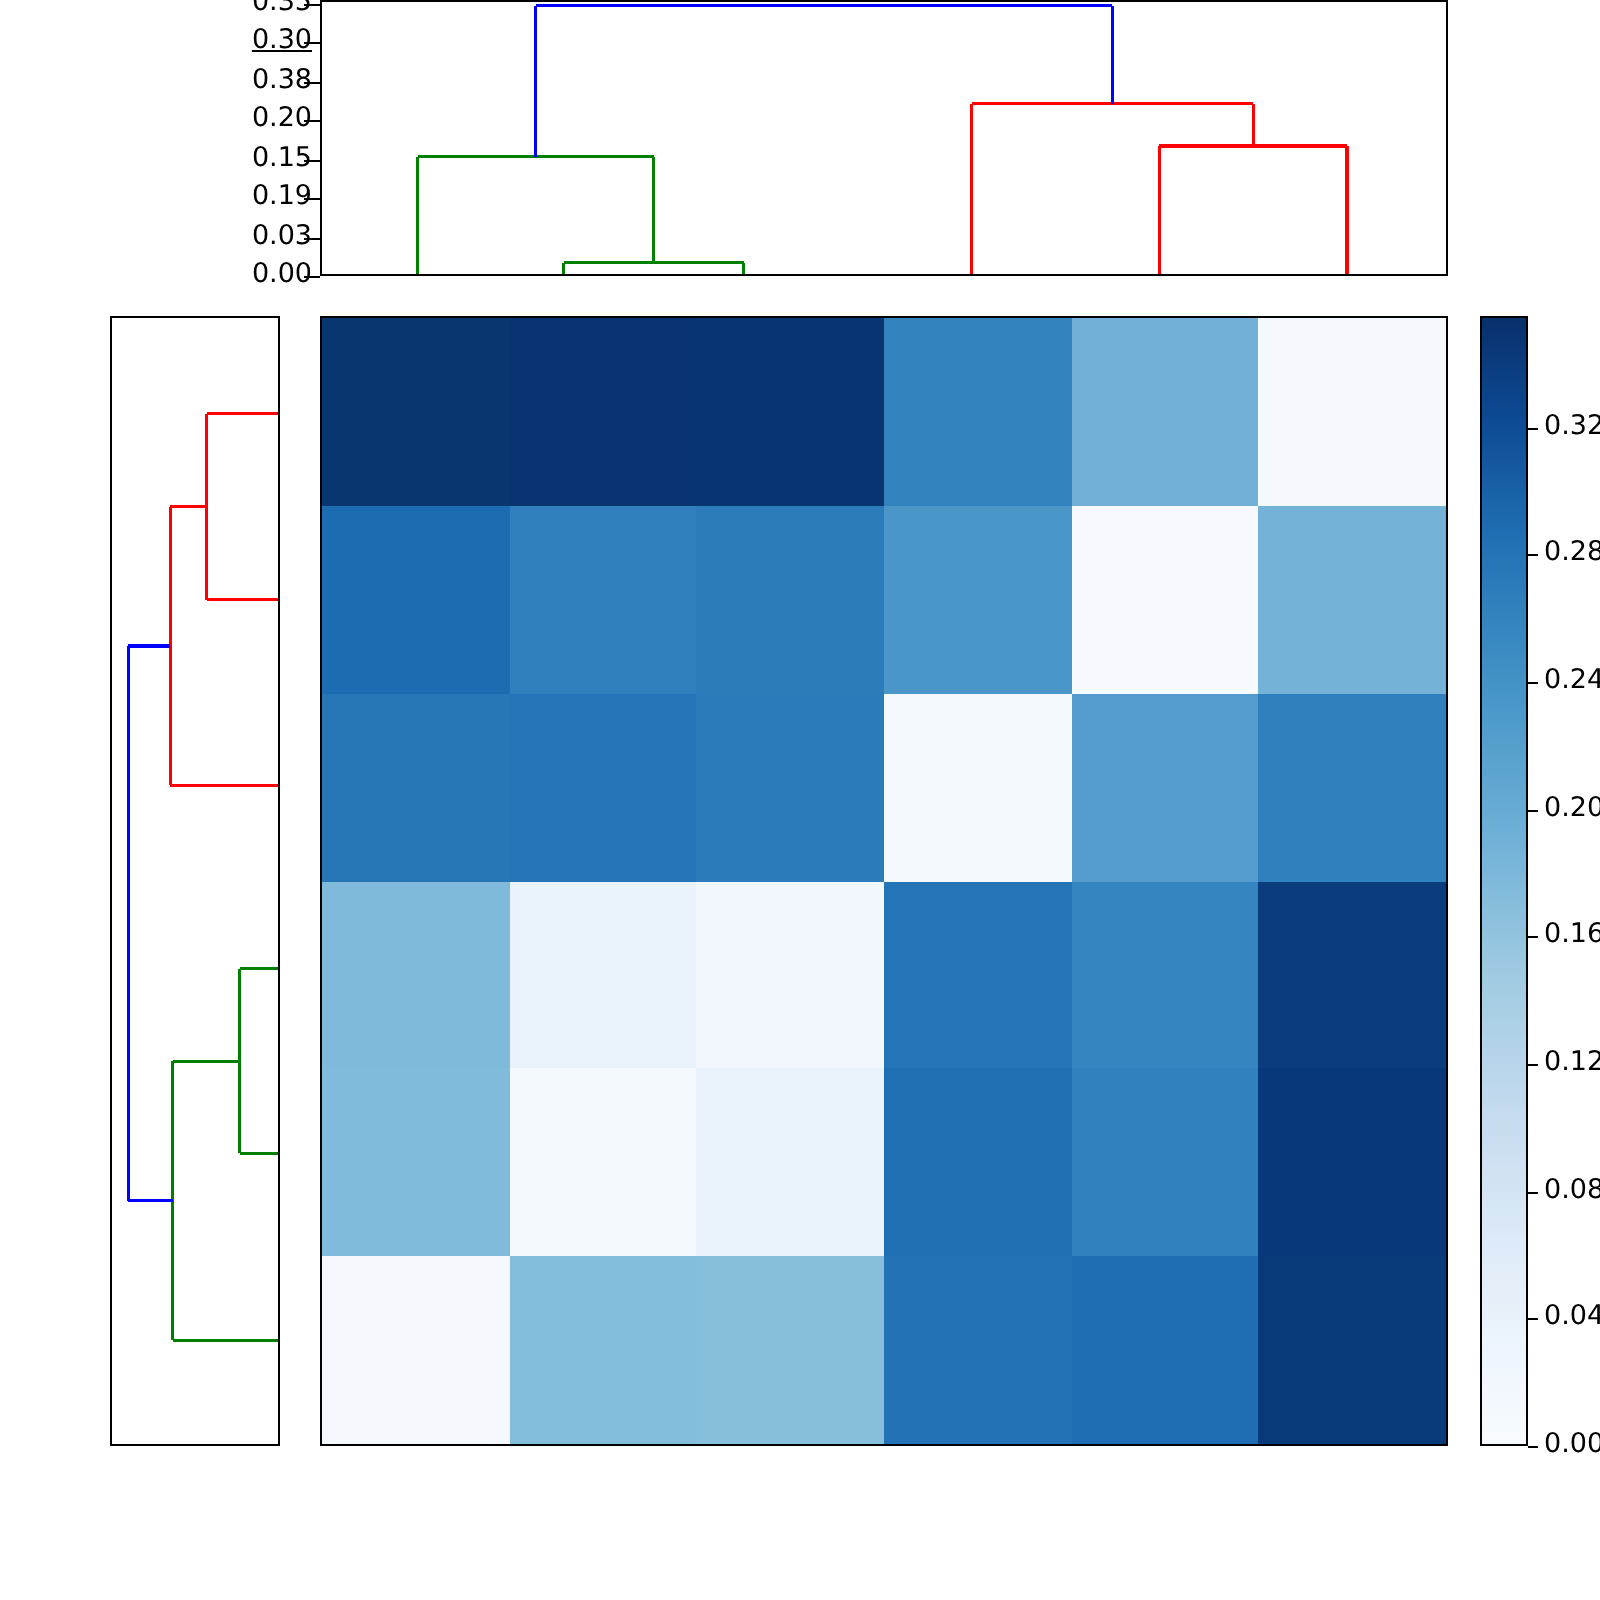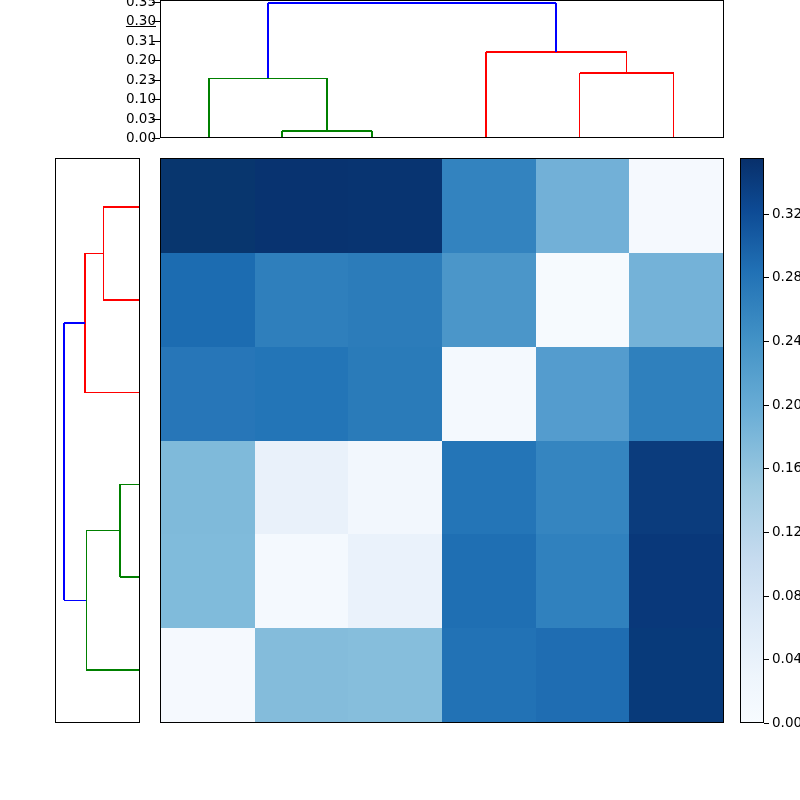--- a/index.html
+++ b/index.html
@@ -156,24 +156,24 @@
   }
 </style>
 </head>
 <body>
 
 <div id="stage">
 
   <div id="col-axis-labels">
       <div class="ytick-label" style="top: -5.05634px;">0.35</div>
       <div class="ytick-label" style="top: 14.3803px; text-decoration: underline;">0.30</div>
-      <div class="ytick-label" style="top: 33.8169px;">0.31</div>
+      <div class="ytick-label" style="top: 33.8169px;">0.38</div>
       <div class="ytick-label" style="top: 53.2535px;">0.20</div>
-      <div class="ytick-label" style="top: 72.6901px;">0.23</div>
-      <div class="ytick-label" style="top: 92.1268px;">0.10</div>
+      <div class="ytick-label" style="top: 72.6901px;">0.15</div>
+      <div class="ytick-label" style="top: 92.1268px;">0.19</div>
       <div class="ytick-label" style="top: 111.563px;">0.03</div>
       <div class="ytick-label" style="top: 131px;">0.00</div>
     </div>
   <div id="col-axis-ticks">
       <div class="ytick-mark" style="top: 1.94366px;"></div>
       <div class="ytick-mark" style="top: 21.3803px;"></div>
       <div class="ytick-mark" style="top: 40.8169px;"></div>
       <div class="ytick-mark" style="top: 60.2535px;"></div>
       <div class="ytick-mark" style="top: 79.6901px;"></div>
       <div class="ytick-mark" style="top: 99.1268px;"></div>

